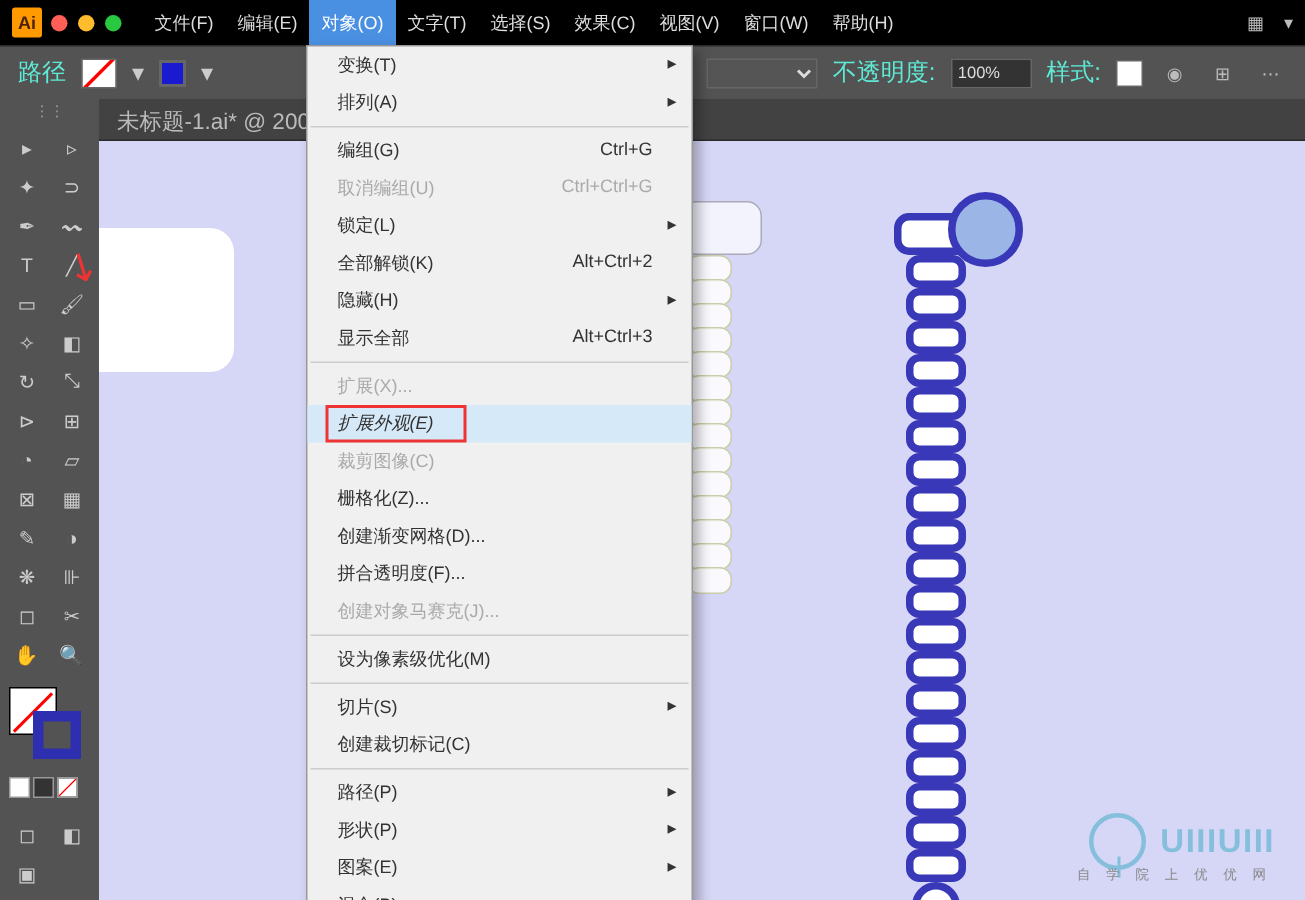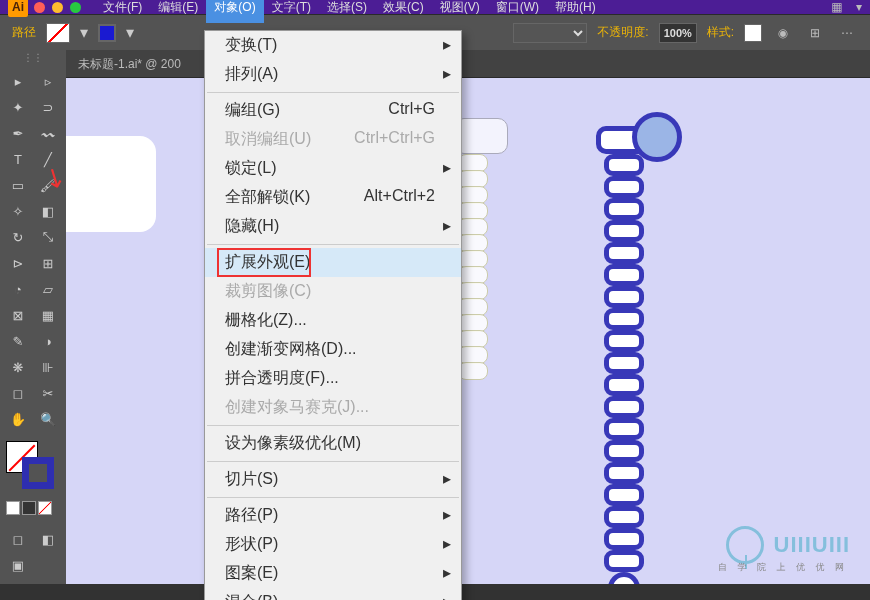--- a/index.html
+++ b/index.html
@@ -1,60 +1,60 @@
 <!DOCTYPE html>
 <html><head>
 <meta charset="utf-8">
 <style>
 * { margin: 0; padding: 0; box-sizing: border-box; font-family: "Microsoft YaHei", sans-serif; }
 body { width: 870px; height: 600px; background: #323232; overflow: hidden; position: relative; }
-.app-header { height: 14px; background: #4c1d95; display: flex; align-items: center; padding-left: 8px; }
+.app-header { height: 30px; background: #000000; display: flex; align-items: center; padding-left: 8px; }
 .ai-logo { width: 20px; height: 20px; background: #ff9a00; color: #4b2308; font-weight: bold; font-size: 12px; display: flex; align-items: center; justify-content: center; border-radius: 2px; margin-right: 6px; }
 .traffic { display: flex; gap: 7px; margin-right: 14px; }
 .dot { width: 11px; height: 11px; border-radius: 50%; }
 .red { background: #ff5f57; } .yellow { background: #febc2e; } .green { background: #28c840; }
 .menu-bar { display: flex; gap: 0; }
 .menu-item { color: #ddd; font-size: 12px; padding: 7px 8px; cursor: pointer; }
 .menu-item.active { background: #4a90e2; color: #fff; }
 .control-bar { height: 36px; background: #535353; display: flex; align-items: center; padding: 0 12px; gap: 10px; border-top: 1px solid #2a2a2a; }
-.label { color: #eab308; font-size: 12px; }
+.label { color: #5eead4; font-size: 16px; }
 .stroke-prev { width: 24px; height: 20px; background: linear-gradient(135deg, #fff 45%, #f00 47%, #f00 53%, #fff 55%); border: 1px solid #666; }
 .swatch-box { width: 18px; height: 18px; background: #1a1ad1; border: 2px solid #666; }
-.input-small { width: 38px; height: 20px; background: #333; color: #ddd; border: 1px solid #666; font-size: 11px; padding: 0 4px; font-weight: bold; }
+.input-small { width: 54px; height: 20px; background: #333; color: #ddd; border: 1px solid #666; font-size: 11px; padding: 0 4px; }
 .select-small { background: #555; color: #ddd; border: 1px solid #666; font-size: 11px; padding: 1px 26px; height: 20px; }
 .main-area { display: flex; height: calc(100% - 66px); }
 .tool-panel { width: 66px; background: #535353; display: flex; flex-direction: column; }
 .tool-grid { display: grid; grid-template-columns: 1fr 1fr; gap: 2px; padding: 4px; }
 .tool-btn { width: 28px; height: 24px; background: #535353; display: flex; align-items: center; justify-content: center; color: #ccc; font-size: 13px; border: 1px solid transparent; }
 .fill-stroke { padding: 8px; position: relative; height: 64px; }
 .fill-sq { position: absolute; width: 32px; height: 32px; background: #fff; border: 1px solid #000; left: 6px; top: 6px; }
 .fill-sq::after { content: ''; position: absolute; width: 120%; height: 2px; background: #f00; top: 50%; left: -10%; transform: rotate(-45deg); }
 .stroke-sq { position: absolute; width: 32px; height: 32px; background: #2e2eb0; border: 3px solid #2e2eb0; left: 22px; top: 22px; }
 .stroke-sq::before { content: ''; position: absolute; inset: 4px; background: #535353; }
 .mini-swatches { display: flex; gap: 2px; padding: 2px 6px; }
 .mini-sw { width: 14px; height: 14px; border: 1px solid #999; }
 .canvas-wrap { flex: 1; background: #424242; display: flex; flex-direction: column; }
-.doc-tab { height: 28px; background: #424242; padding: 6px 12px; color: #bbb; font-size: 12px; border-bottom: 1px solid #2a2a2a; }
+.doc-tab { height: 28px; background: #424242; padding: 6px 12px; color: #bbb; font-size: 15px; border-bottom: 1px solid #2a2a2a; }
 .canvas { flex: 1; background: #d6d6f7; position: relative; overflow: hidden; }
 .white-card { position: absolute; left: 0; top: 58px; width: 90px; height: 96px; background: #fff; border-radius: 0 16px 16px 0; }
 .selection-guide { position: absolute; left: 388px; top: 40px; width: 54px; height: 260px; }
 .sel-top { position: absolute; top: 0; left: 0; width: 54px; height: 36px; border: 1px solid #aab; border-radius: 10px; background: rgba(255,255,255,0.7); }
 .sel-seg { position: absolute; width: 30px; height: 18px; border: 1px solid #cca; border-radius: 8px; background: rgba(255,255,255,0.85); left: 4px; }
 .screw { position: absolute; left: 530px; top: 40px; }
 .screw-head-cap { width: 50px; height: 50px; border: 5px solid #3838b8; border-radius: 50%; background: #9bb5e6; position: absolute; left: 36px; top: -6px; z-index: 2; }
 .screw-head-bar { width: 56px; height: 28px; border: 5px solid #3838b8; border-radius: 10px; background: #fff; position: absolute; left: 0; top: 8px; }
 .screw-seg { width: 40px; height: 22px; border: 5px solid #3838b8; border-radius: 9px; background: #fff; position: absolute; left: 8px; }
 .screw-tip { width: 32px; height: 32px; border: 5px solid #3838b8; border-radius: 50%; background: #fff; position: absolute; left: 12px; }
 .watermark { position: absolute; right: 20px; bottom: 20px; display: flex; align-items: center; gap: 10px; opacity: .65; }
 .wm-icon { width: 38px; height: 38px; border-radius: 50%; border: 3px solid #5ab4cf; position: relative; }
 .wm-icon::after { content: ''; position: absolute; width: 2px; height: 14px; background: #5ab4cf; left: 50%; bottom: -8px; }
 .wm-text { font-size: 22px; font-weight: bold; color: #5ab4cf; letter-spacing: 1px; }
 .wm-sub { font-size: 9px; color: #888; letter-spacing: 4px; position: absolute; right: 22px; bottom: 10px; }
 .dropdown { position: absolute; left: 204px; top: 30px; width: 258px; background: #f0f0f0; border: 1px solid #999; box-shadow: 4px 4px 8px rgba(0,0,0,0.3); z-index: 100; }
-.dd-item { display: flex; justify-content: space-between; padding: 4px 26px 4px 20px; font-size: 16px; color: #333; position: relative; }
+.dd-item { display: flex; justify-content: space-between; padding: 4px 26px 4px 20px; font-size: 12px; color: #333; position: relative; }
 .dd-item.hover { background: #d6e9f8; }
 .dd-item.disabled { color: #aaa; }
 .dd-item .arrow { position: absolute; right: 10px; }
 .dd-sep { height: 1px; background: #ccc; margin: 3px 2px; }
 .red-box { position: absolute; border: 2px solid #e33; }
 .red-arrow { position: absolute; color: #e33; font-size: 26px; transform: rotate(28deg); left: 44px; top: 162px; z-index: 5; pointer-events: none; }
 .panel-btn { width: 22px; height: 18px; color: #bbb; font-size: 12px; display: flex; align-items: center; justify-content: center; }
 </style>
 </head>
 <body>
@@ -227,22 +227,29 @@
       <span class="arrow">▸</span>
     </div>
     <div class="dd-item">
       <span>全部解锁(K)</span>
       <span>Alt+Ctrl+2</span>
     </div>
     <div class="dd-item">
       <span>隐藏(H)</span>
       <span class="arrow">▸</span>
     </div>
-    <div class="dd-sep"></div>
-    <div class="dd-item hover" style="position: relative;">
+    <div class="dd-item">
+      <span>显示全部</span>
+      <span>Alt+Ctrl+3</span>
+    </div>
+    <div class="dd-sep"></div>
+    <div class="dd-item disabled">
+      <span>扩展(X)...</span>
+    </div>
+    <div class="dd-item hover" style="position: relative; font-style: italic;">
       <span>扩展外观(E)</span>
       <div class="red-box" style="inset: 0px 150px 0px 12px;"></div>
     </div>
     <div class="dd-item disabled">
       <span>裁剪图像(C)</span>
     </div>
     <div class="dd-item">
       <span>栅格化(Z)...</span>
     </div>
     <div class="dd-item">
@@ -256,20 +263,23 @@
     </div>
     <div class="dd-sep"></div>
     <div class="dd-item">
       <span>设为像素级优化(M)</span>
     </div>
     <div class="dd-sep"></div>
     <div class="dd-item">
       <span>切片(S)</span>
       <span class="arrow">▸</span>
     </div>
+    <div class="dd-item">
+      <span>创建裁切标记(C)</span>
+    </div>
     <div class="dd-sep"></div>
     <div class="dd-item">
       <span>路径(P)</span>
       <span class="arrow">▸</span>
     </div>
     <div class="dd-item">
       <span>形状(P)</span>
       <span class="arrow">▸</span>
     </div>
     <div class="dd-item">

